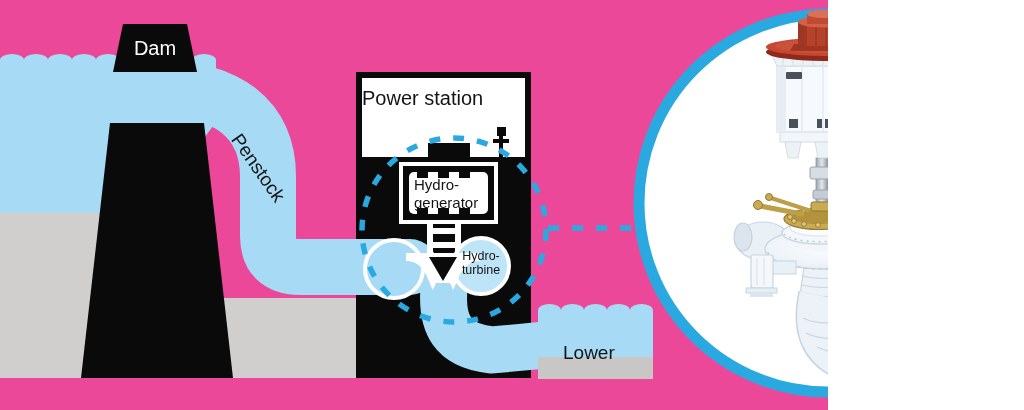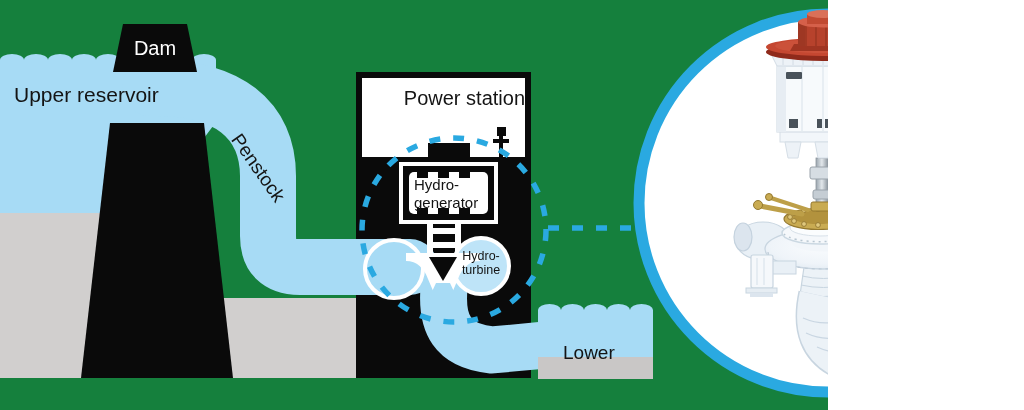--- a/index.html
+++ b/index.html
@@ -1,25 +1,25 @@
 <!DOCTYPE html>
 <html><head>
 <meta charset="utf-8">
 <style>
   html,body{margin:0;padding:0;background:#ffffff;}
   .stage{
-    position:relative;width:828px;height:410px;background:#15803d;
+    position:relative;width:828px;height:410px;background:#ec4899;
     font-family:"Liberation Sans",sans-serif;overflow:hidden;
   }
   .scene{position:absolute;left:0;top:0;}
   .lbl{position:absolute;color:#141414;white-space:nowrap;line-height:1.15;}
   .lbl-dam{left:113px;top:37px;width:84px;text-align:center;color:#ffffff;font-size:20px;}
   .lbl-upper{left:14px;top:83px;font-size:21px;}
   .lbl-penstock{left:258px;top:168px;font-size:19px;transform:translate(-50%,-50%) rotate(55deg);}
-  .lbl-power{left:362px;top:87px;width:163px;text-align:right;font-size:20px;}
+  .lbl-power{left:362px;top:87px;width:163px;text-align:left;font-size:20px;}
   .lbl-hydrogen{left:414px;top:176px;font-size:15px;line-height:18px;}
   .lbl-hydrotur{left:453px;top:249px;width:56px;text-align:center;font-size:12.5px;line-height:14px;}
   .lbl-lower{left:563px;top:309px;font-size:19px;line-height:23px;margin-top:32px;}
 </style>
 </head>
 <body>
 
 <div class="stage">
 
   <svg class="scene" width="1024" height="410" viewBox="0 0 1024 410">
@@ -178,21 +178,20 @@
         <rect x="798" y="22" width="7" height="24" fill="#9E3723"></rect>
         <path d="M 806 22 V 46 M 816 22 V 46 M 826 22 V 46 M 836 22 V 46" stroke="#963421" stroke-width="1.2" fill="none"></path>
         <ellipse cx="823" cy="22" rx="25" ry="5.5" fill="#D5604A"></ellipse>
         <rect x="807" y="14" width="32" height="10" fill="#C14A32"></rect>
         <ellipse cx="823" cy="14" rx="16" ry="4" fill="#DA7058"></ellipse>
       </g>
     </g>
   </svg>
 
   <div class="lbl lbl-dam">Dam</div>
-  <div class="lbl lbl-upper">Upper reservoir</div>
   <div class="lbl lbl-penstock">Penstock</div>
   <div class="lbl lbl-power">Power station</div>
   <div class="lbl lbl-hydrogen">
     <div>Hydro-</div>
     <div>generator</div>
   </div>
   <div class="lbl lbl-hydrotur">
     <div>Hydro-</div>
     <div>turbine</div>
   </div>

